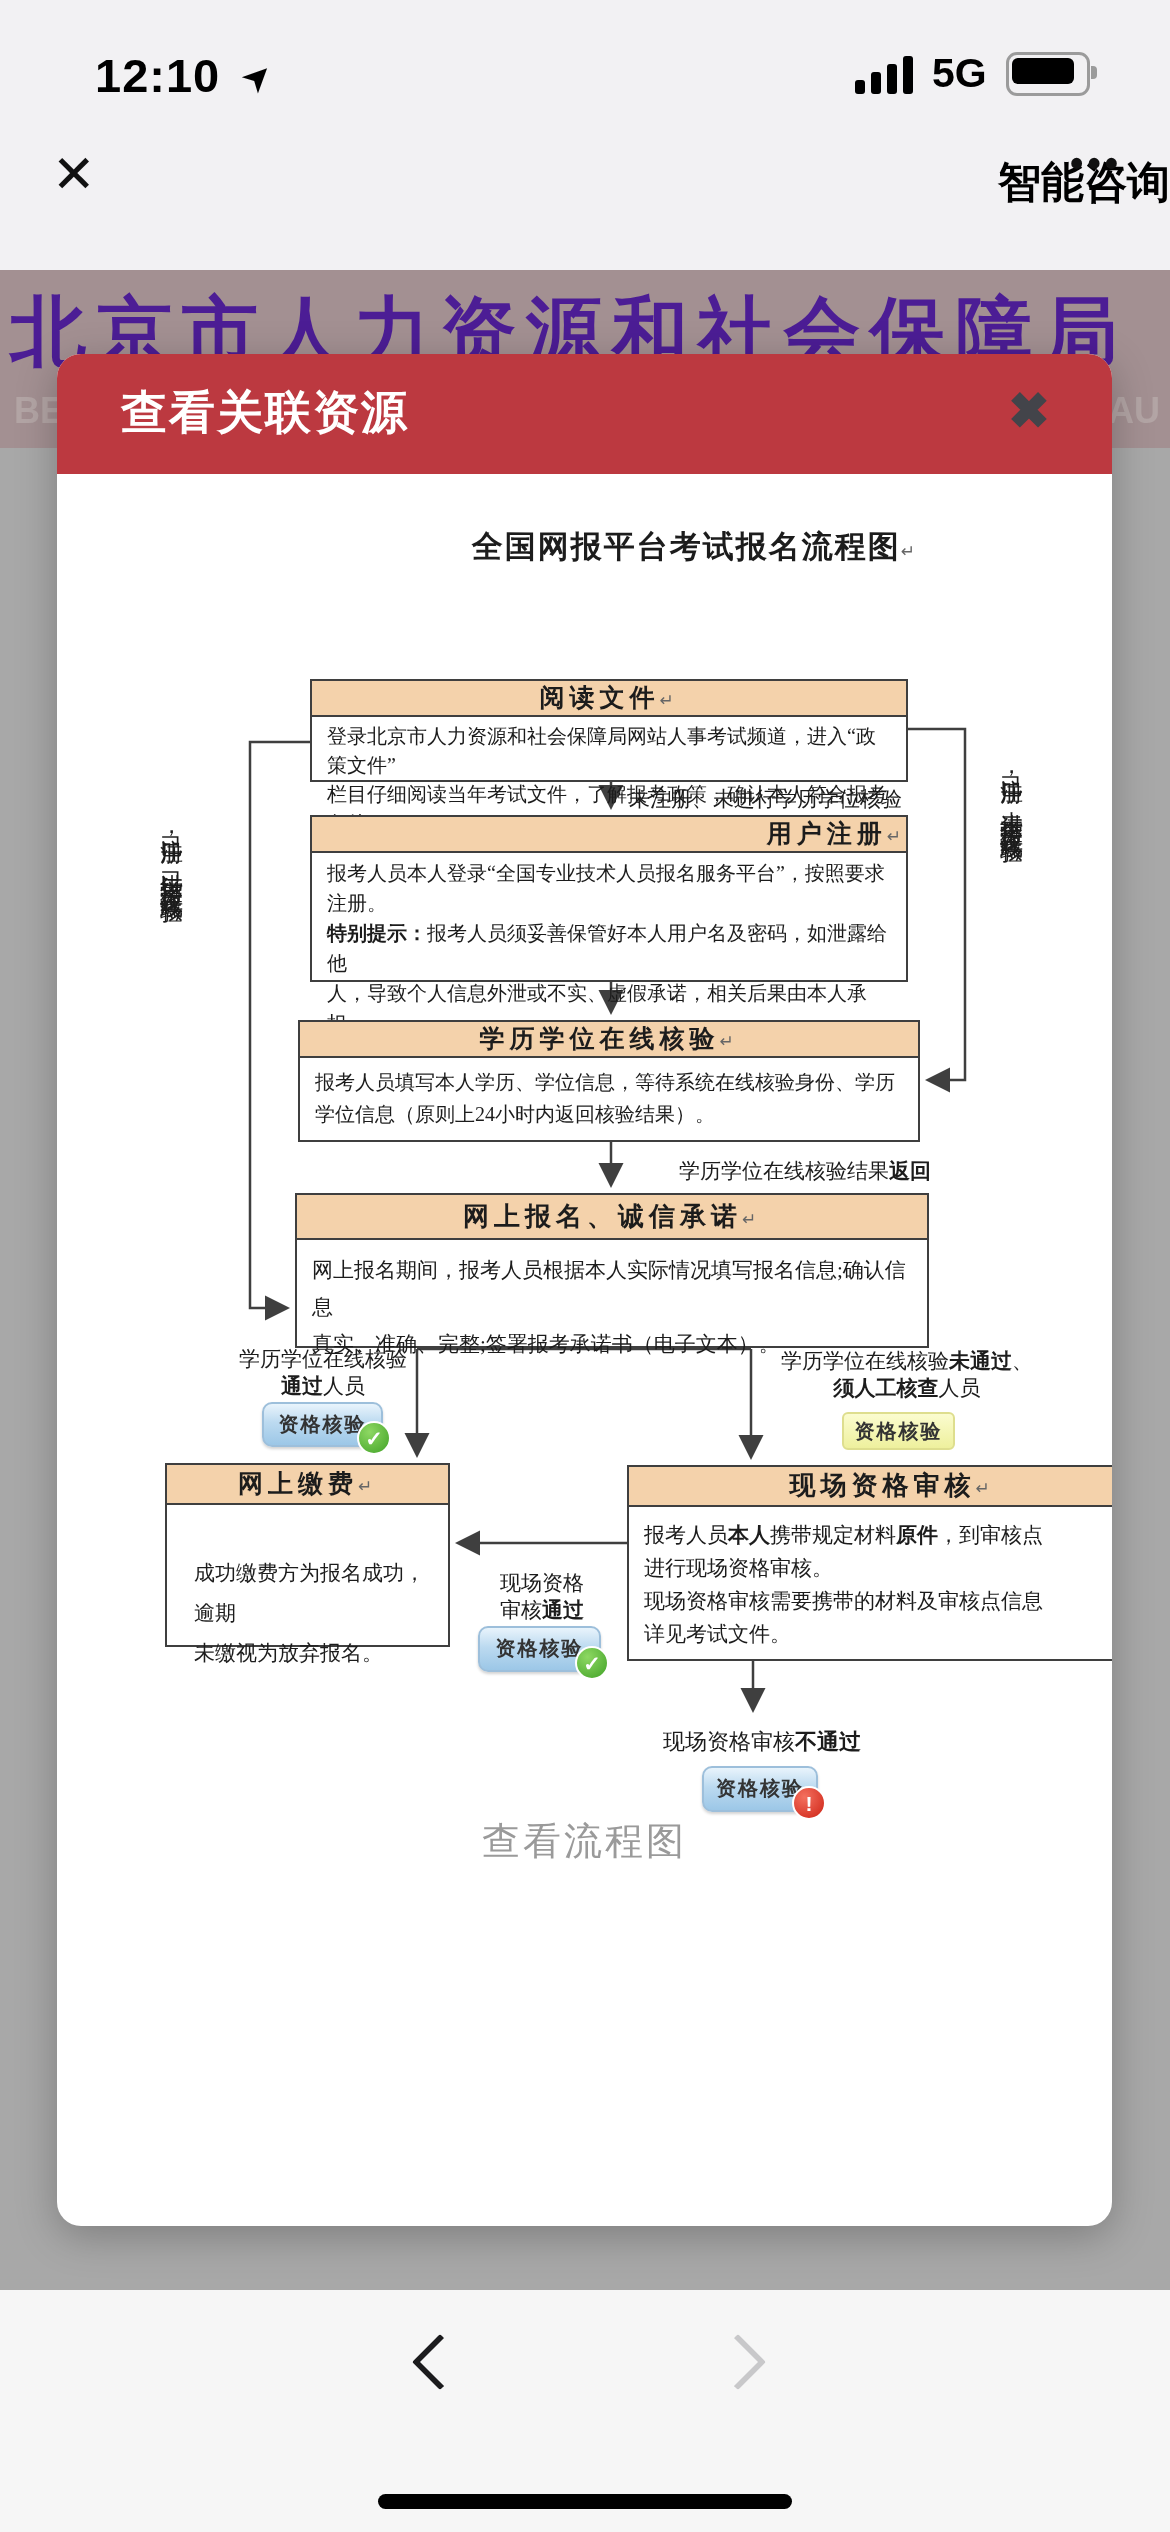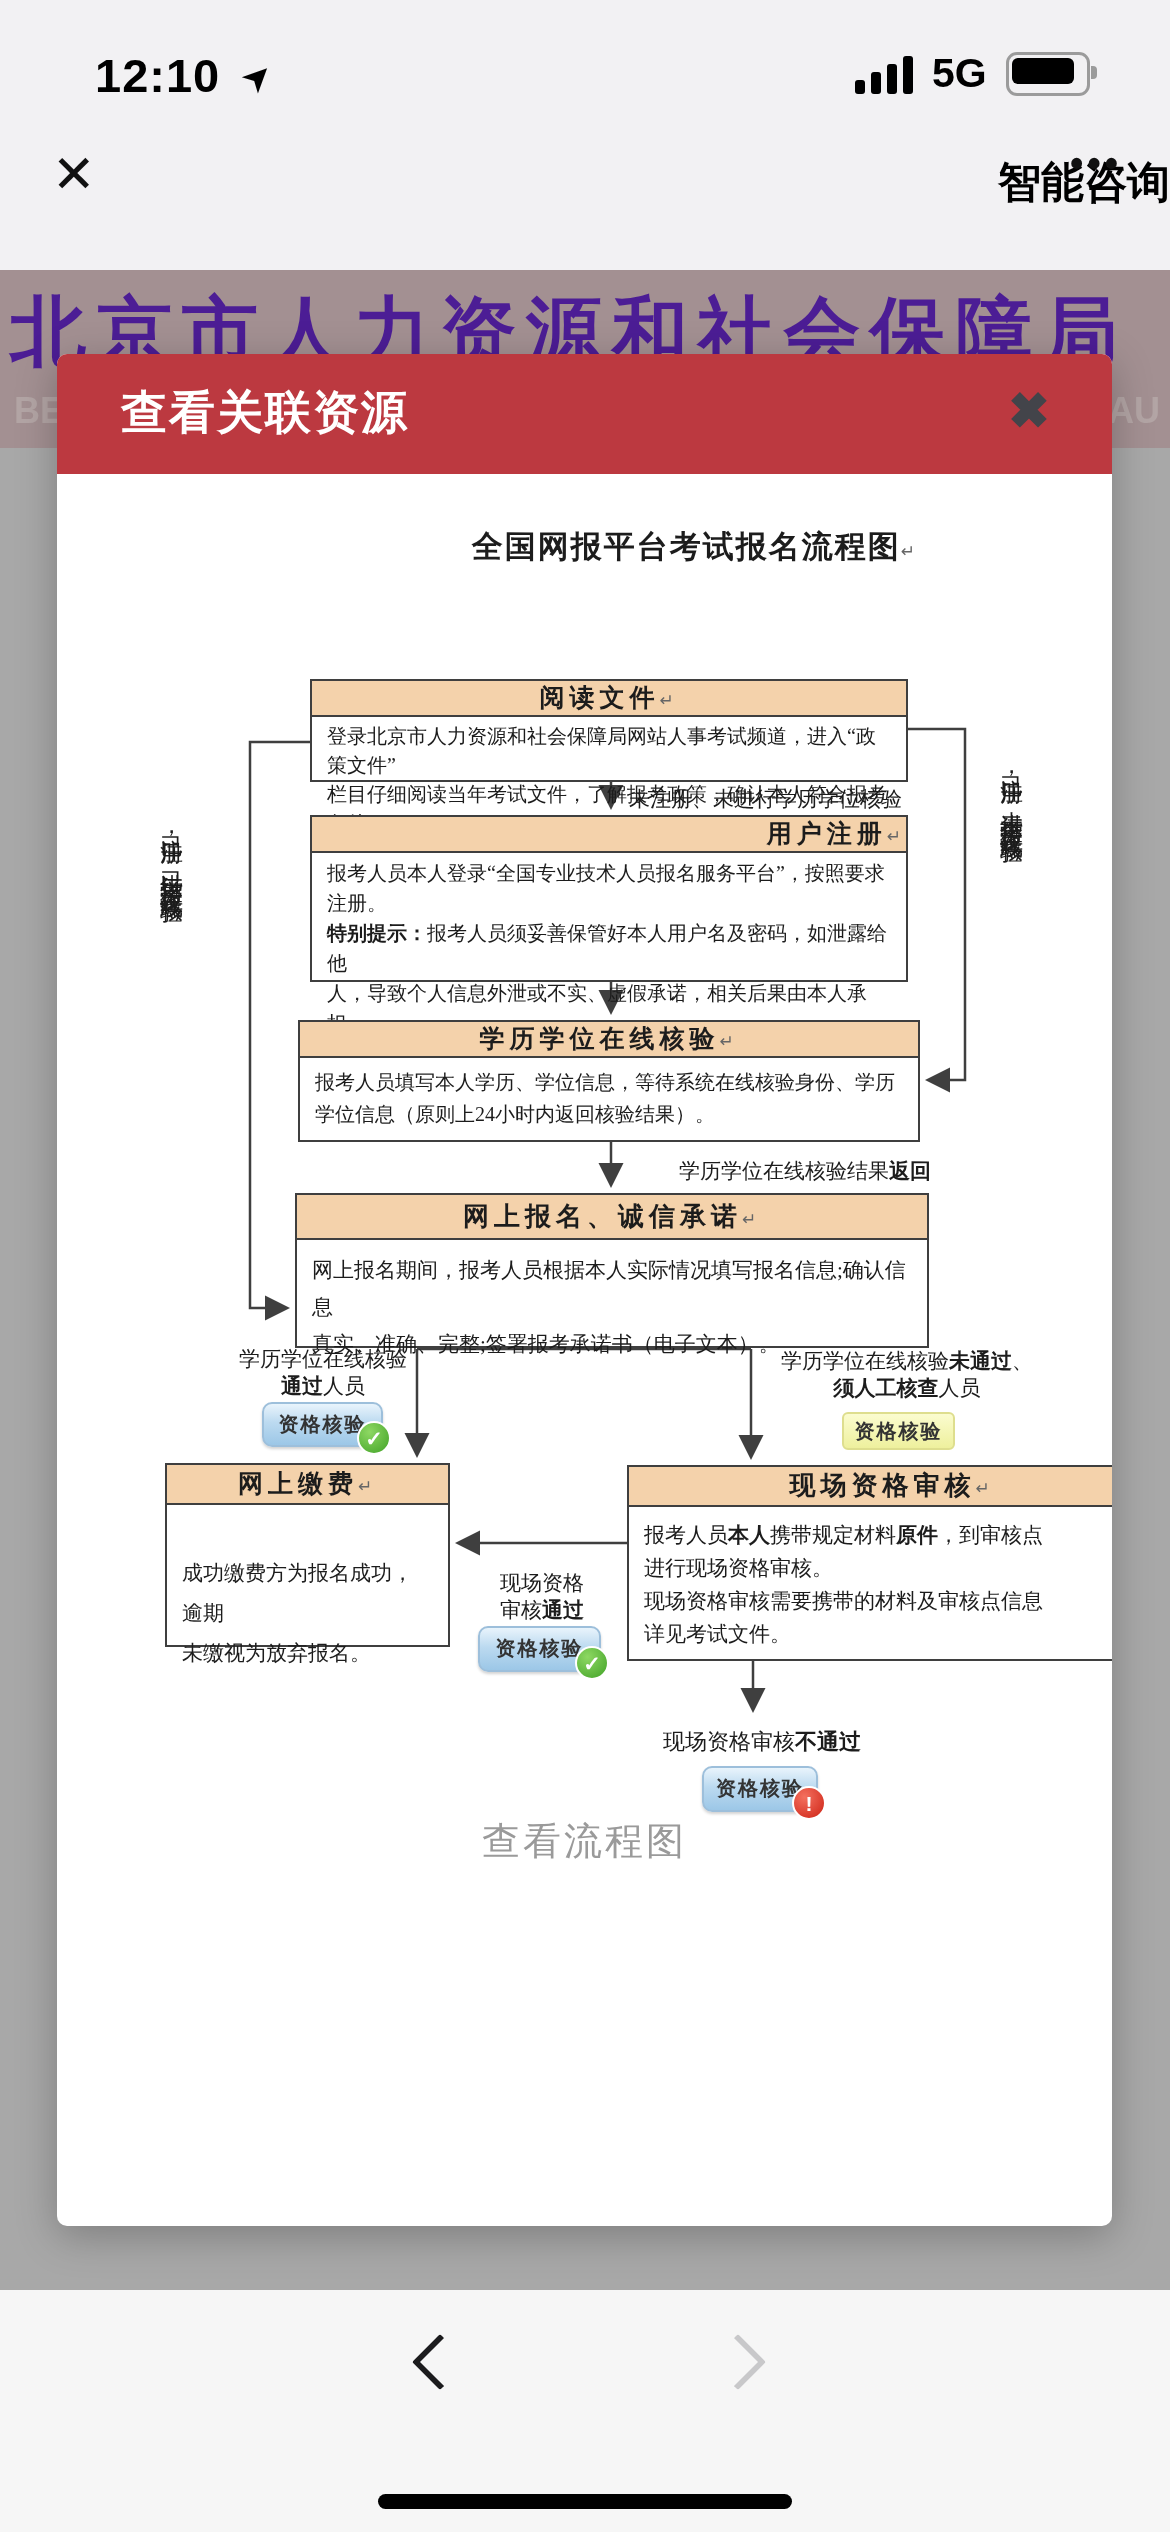--- a/index.html
+++ b/index.html
@@ -23,21 +23,21 @@
   .nav-more{position:absolute;right:48px;top:22px;font-size:38px;font-weight:700;color:#111;letter-spacing:4px;}
   
   .backdrop{position:absolute;left:0;top:270px;width:1170px;height:2020px;background:#a8a8a8;}
   .site-band{position:absolute;left:0;top:0;width:1170px;height:178px;background:#a39092;overflow:hidden;}
   .site-title{position:absolute;left:10px;top:12px;width:1160px;font-size:76px;font-weight:700;
               color:#4c1d95;letter-spacing:10px;white-space:nowrap;font-family:"Liberation Sans",sans-serif;}
   .site-sub{position:absolute;top:120px;font-size:36px;font-weight:700;color:#b3a5a5;}
   .sub-l{left:14px;} .sub-r{right:10px;}
   
   .modal{position:absolute;left:57px;top:354px;width:1055px;height:1872px;background:#fff;
-         border-radius:10px;overflow:hidden;box-shadow:0 10px 40px rgba(0,0,0,.25);}
+         border-radius:24px;overflow:hidden;box-shadow:0 10px 40px rgba(0,0,0,.25);}
   .modal-hd{position:absolute;left:0;top:0;width:1055px;height:120px;background:#bc3940;}
   .modal-title{position:absolute;left:64px;top:28px;font-size:46px;font-weight:600;color:#fff;letter-spacing:2px;}
   .modal-close{position:absolute;right:62px;top:32px;font-size:50px;font-weight:900;color:#43444a;cursor:pointer;line-height:50px;}
   
   .fc{position:absolute;left:0;top:120px;width:1055px;height:1752px;font-family:"Liberation Serif",serif;color:#1c1c1c;}
   .fc *{box-sizing:border-box;}
   .fc-title{position:absolute;left:200px;top:52px;width:660px;text-align:right;font-size:31px;font-weight:700;letter-spacing:2px;}
   .ret{font-size:17px;color:#666;font-weight:400;}
   .fcbox{position:absolute;border:2px solid #3f3f3f;background:#fff;}
   .fcbox .hd{background:#f4d2ab;border-bottom:2px solid #3f3f3f;text-align:center;font-weight:700;letter-spacing:5px;}
@@ -196,21 +196,21 @@
       </div>
 
       <div class="qbtn yellow" style="left:785px;top:938px;width:113px;height:38px;">
         <span class="qtxt">资格核验</span>
       </div>
 
       <div class="fcbox" style="left:108px;top:989px;width:285px;">
         <div class="hd" style="font-size:25px;line-height:38px;height:40px;">
           <span>网上缴费</span><span class="ret">↵</span>
         </div>
-        <div class="bd" style="height:140px;padding-top:48px;line-height:40px;font-size:21px;">
+        <div class="bd" style="height:140px;padding-top:48px;line-height:40px;font-size:21px;margin-left:12px;">
           <div>成功缴费方为报名成功，逾期</div>
           <div>未缴视为放弃报名。</div>
         </div>
       </div>
 
       <div class="fcbox" style="left:570px;top:991px;width:530px;">
         <div class="hd" style="font-size:26px;line-height:38px;height:40px;">
           <span>现场资格审核</span><span class="ret">↵</span>
         </div>
         <div class="bd" style="height:152px;padding-top:12px;line-height:33px;font-size:21px;">

